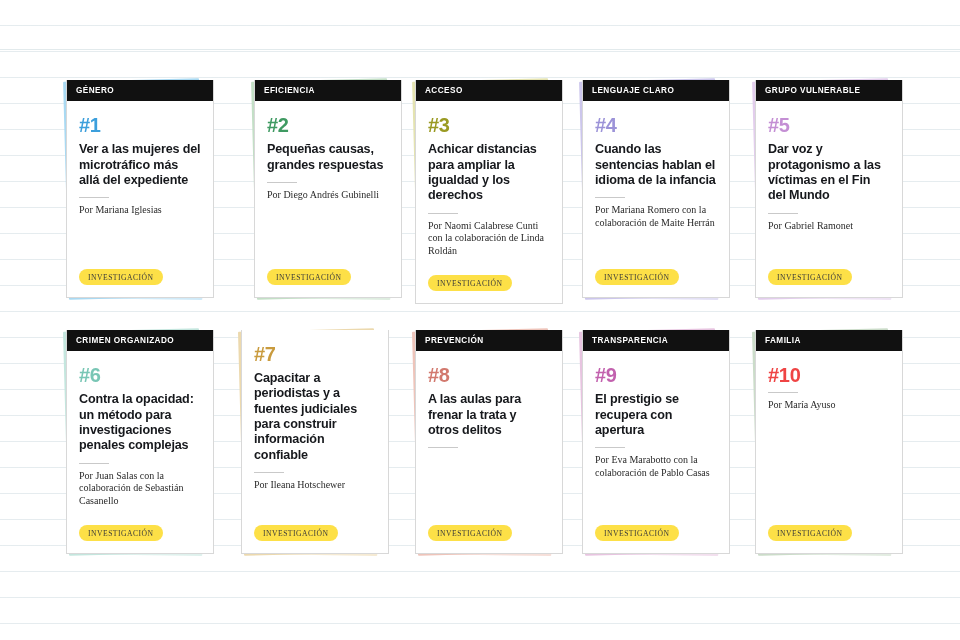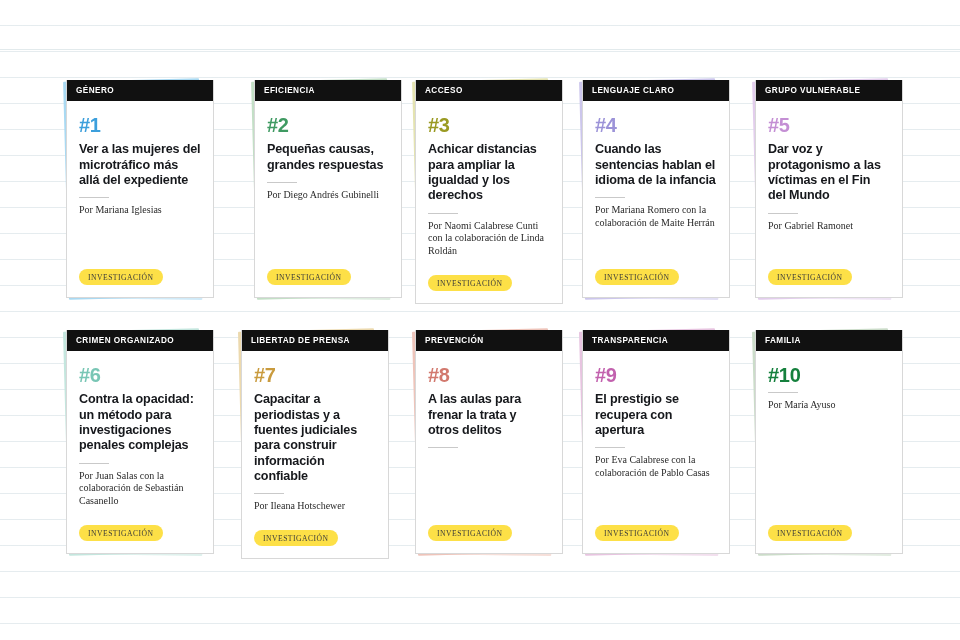--- a/index.html
+++ b/index.html
@@ -240,21 +240,20 @@
           <div class="card-rule"></div>
           <div class="card-author">Por Juan Salas con la colaboración de Sebastián Casanello</div>
         </div>
         <div class="card-foot"><span class="tag">INVESTIGACIÓN</span></div>
       </div>
     </div>
     <div class="card-slot" style="left: 241px; top: 330px; height: 224px;">
       <div class="card-back2" style="background: rgb(236, 217, 174);"></div>
       <div class="card-back" style="background: rgb(236, 217, 174);"></div>
       <div class="card">
-        <div class="card-header">LIBERTAD DE PRENSA</div>
         <div class="card-body">
           <div class="card-rank" style="color: rgb(201, 155, 62);">#7</div>
           <div class="card-title">Capacitar a periodistas y a fuentes judiciales para construir información confiable</div>
           <div class="card-rule"></div>
           <div class="card-author">Por Ileana Hotschewer</div>
         </div>
         <div class="card-foot"><span class="tag">INVESTIGACIÓN</span></div>
       </div>
     </div>
     <div class="card-slot" style="left: 415px; top: 330px; height: 224px;">
@@ -272,31 +271,31 @@
     </div>
     <div class="card-slot" style="left: 582px; top: 330px; height: 224px;">
       <div class="card-back2" style="background: rgb(231, 196, 224);"></div>
       <div class="card-back" style="background: rgb(231, 196, 224);"></div>
       <div class="card">
         <div class="card-header">TRANSPARENCIA</div>
         <div class="card-body">
           <div class="card-rank" style="color: rgb(194, 97, 174);">#9</div>
           <div class="card-title">El prestigio se recupera con apertura</div>
           <div class="card-rule"></div>
-          <div class="card-author">Por Eva Calabrese con la colaboración de Pablo Casas</div>
+          <div class="card-author">Por Eva Marabotto con la colaboración de Pablo Casas</div>
         </div>
         <div class="card-foot"><span class="tag">INVESTIGACIÓN</span></div>
       </div>
     </div>
     <div class="card-slot" style="left: 755px; top: 330px; height: 224px;">
       <div class="card-back2" style="background: rgb(203, 220, 201);"></div>
       <div class="card-back" style="background: rgb(203, 220, 201);"></div>
       <div class="card">
         <div class="card-header">FAMILIA</div>
         <div class="card-body">
-          <div class="card-rank" style="color: #15803d;">#10</div>
+          <div class="card-rank" style="color: #ef4444;">#10</div>
           <div class="card-rule"></div>
           <div class="card-author">Por María Ayuso</div>
         </div>
         <div class="card-foot"><span class="tag">INVESTIGACIÓN</span></div>
       </div>
     </div>
   </div>
 
 </body></html>

